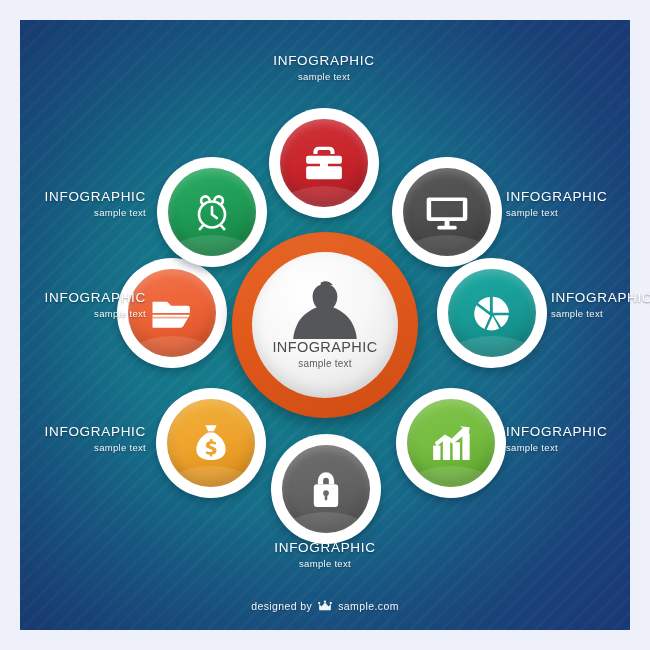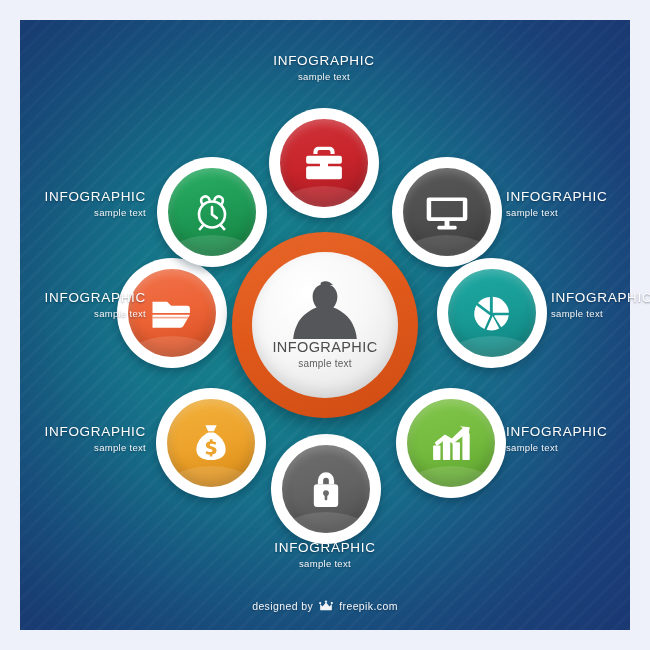--- a/index.html
+++ b/index.html
@@ -349,16 +349,16 @@
   <div id="footer">
     <span>designed by</span>
     <span class="crown">
       <svg viewBox="0 0 24 20" fill="#ffffff">
         <path d="M2 6.5 6 11 12 3.5 18 11 22 6.5v9.5a1.5 1.5 0 0 1-1.5 1.5h-17A1.5 1.5 0 0 1 2 16V6.5z"></path>
         <circle cx="2" cy="5" r="2"></circle>
           <circle cx="12" cy="2.5" r="2"></circle>
           <circle cx="22" cy="5" r="2"></circle>
       </svg>
     </span>
-    <span>freepik.com</span>
+    <span>sample.com</span>
   </div>
 
 </div>
 
 </body></html>

